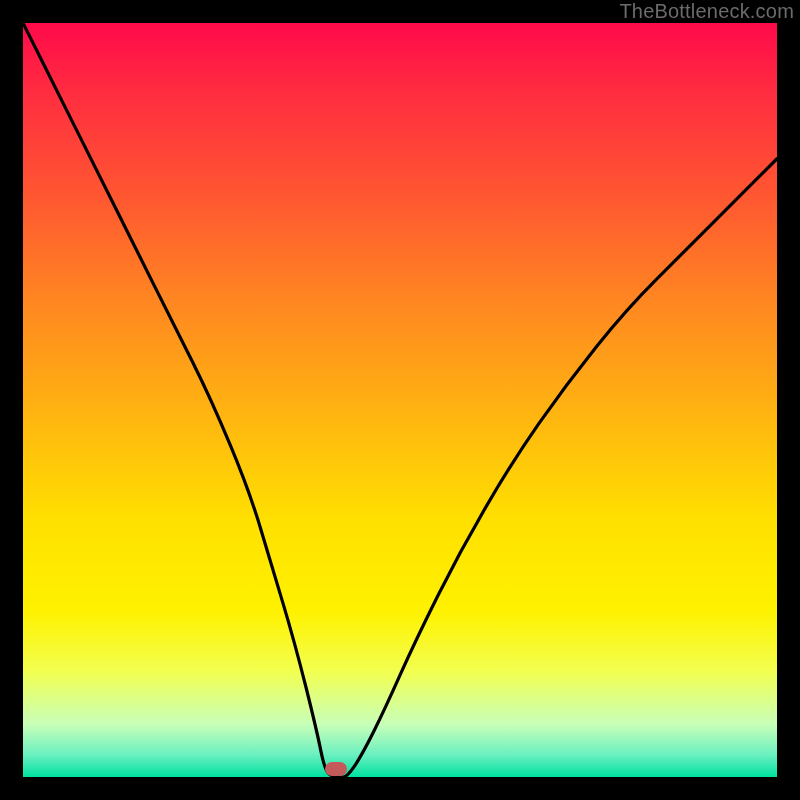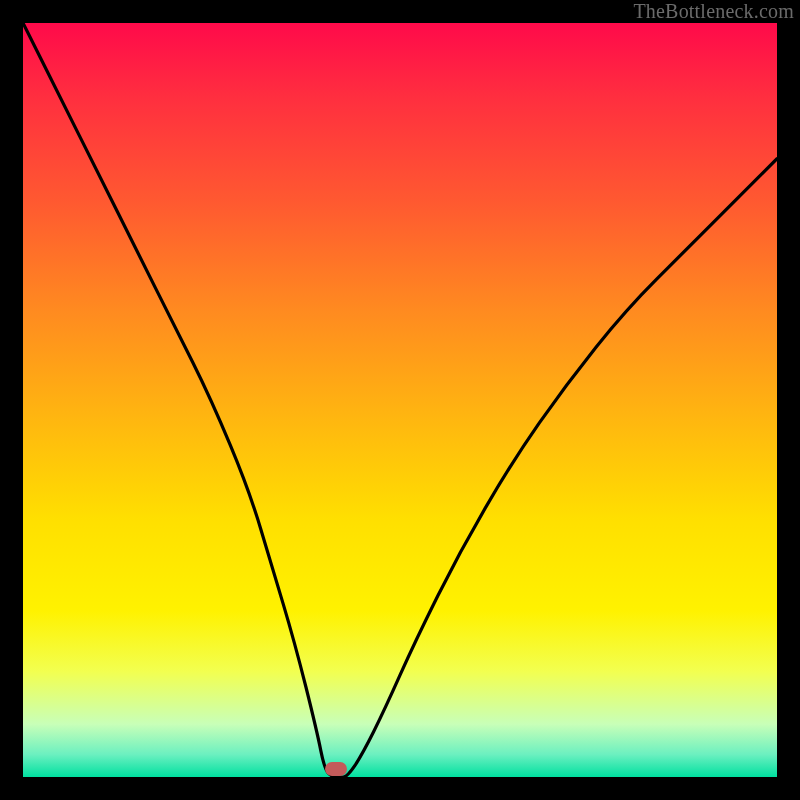--- a/index.html
+++ b/index.html
@@ -10,21 +10,20 @@
     background: #000;
     font-family: Arial, Helvetica, sans-serif;
     overflow: hidden;
   }
   .frame {
     position: absolute;
     top: 0; left: 0;
     width: 800px;
     height: 800px;
     background: #000;
-    font-family: Liberation Serif, serif;
   }
   .plot-area {
     position: absolute;
     top: 23px;
     left: 23px;
     width: 754px;
     height: 754px;
     overflow: hidden;
   }
   .gradient {

